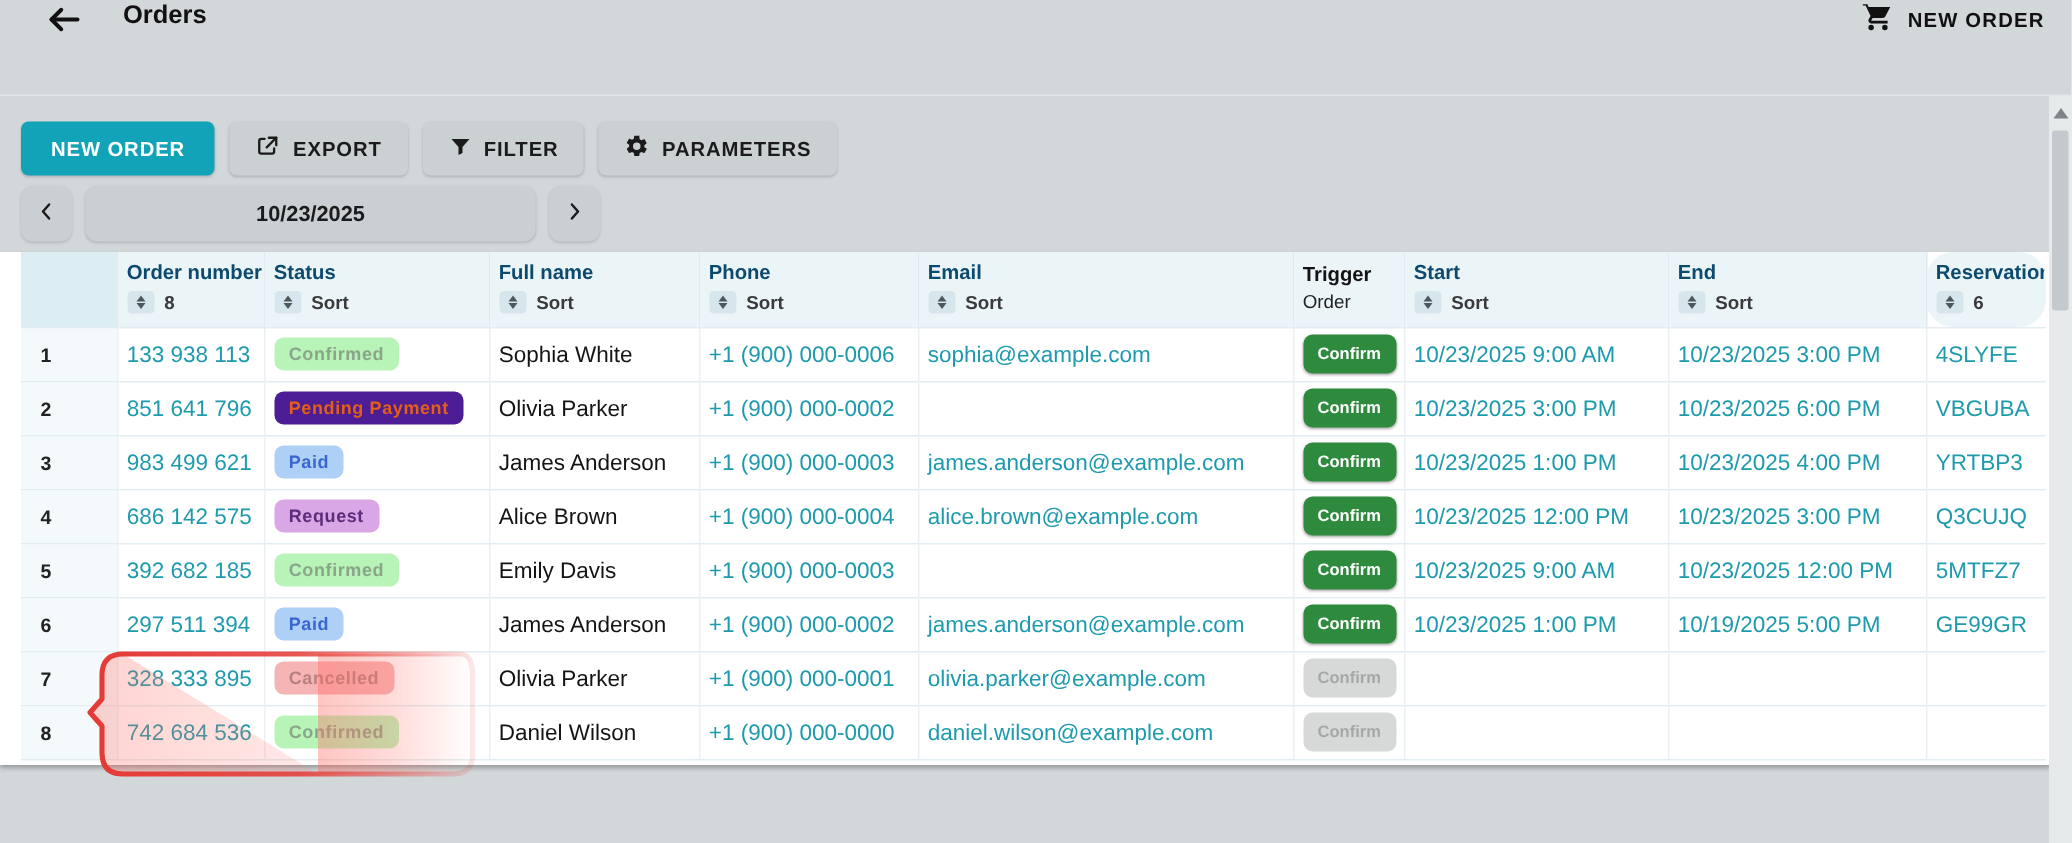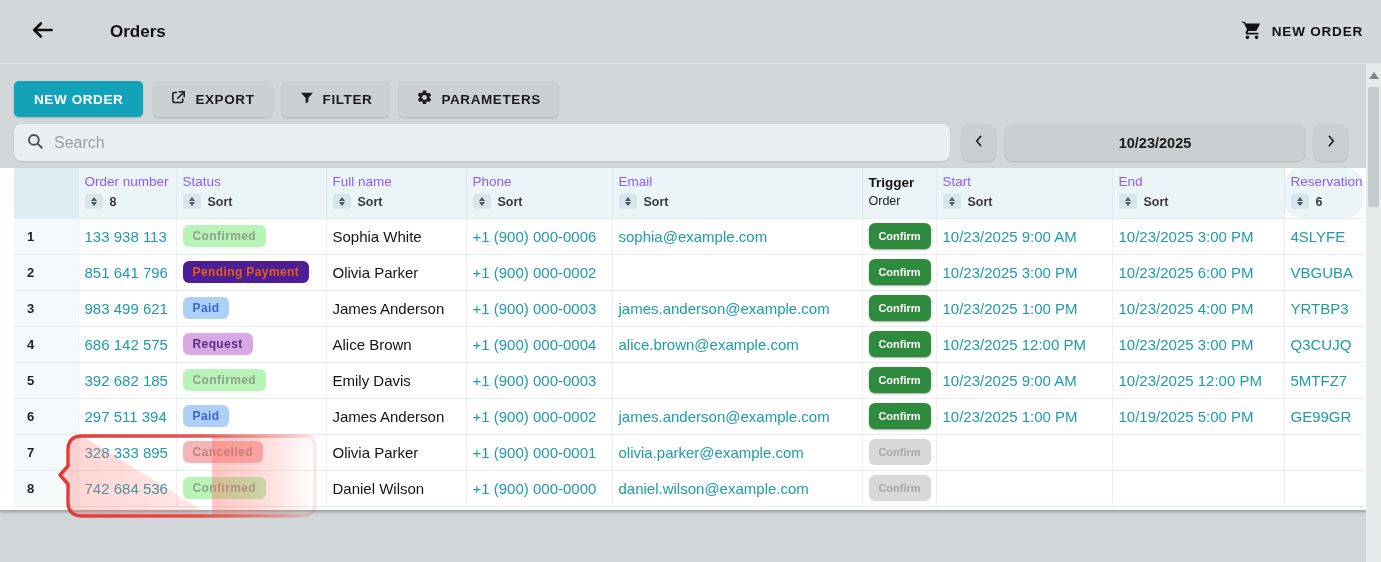--- a/index.html
+++ b/index.html
@@ -6,22 +6,22 @@
   html,body { width:1381px; height:562px; overflow:hidden; }
   body {
     font-family:"Liberation Sans", sans-serif;
     background:#d2d7d9;
     position:relative;
     color:#141414;
   }
   
   .topbar {
     position:absolute; top:0; left:0; width:1381px; height:64px;
-    display:flex; align-items:center; padding:0 18px;
-    background:#d2d7d9; border-bottom:1px solid #e2e6e7;gap:28px;
+    display:flex; align-items:flex-start; padding:0 18px;
+    background:#d2d7d9; border-bottom:1px solid #e2e6e7;
   }
   .back-btn { width:30px; height:30px; display:flex; align-items:center; justify-content:center; cursor:pointer; margin-left:10px; }
   .page-title { font-size:17px; font-weight:bold; margin-left:24px; color:#111; }
   .topbar-right { margin-left:auto; display:flex; align-items:center; gap:9px; cursor:pointer; }
   .topbar-right .lbl { font-size:13.5px; font-weight:bold; letter-spacing:0.8px; color:#111; }
   
   .toolbar { position:absolute; top:81px; left:14px; display:flex; gap:10px; }
   .btn {
     height:36px; border:none; border-radius:5px; cursor:pointer;
     display:inline-flex; align-items:center; gap:8px;
@@ -59,21 +59,21 @@
     position:absolute; top:168px; left:0; width:1367px; height:342px;
     background:#fff; box-shadow:0 2px 3px rgba(0,0,0,0.28);
   }
   table { border-collapse:collapse; table-layout:fixed; width:1350px; margin-left:14px; }
   th, td { overflow:hidden; white-space:nowrap; border-bottom:1px solid #e3edf1; }
   th { height:50px; background:#ebf5f8; text-align:left; vertical-align:middle; padding:4px 6px 6px 6px; border-right:1px solid #ddeaef; }
   th.num-col { background:#dceef4; }
   td { height:36px; font-size:15px; padding:0 6px; border-right:1px solid #eaf2f5; }
   td.num-cell { background:#f4fafb; font-size:13px; font-weight:bold; padding-left:13px; color:#222; }
   th:last-child, td:last-child { border-right:none;border-radius:18px; }
-  .h-label { font-size:13.5px; font-weight:normal; color:#8b5cf6; }
+  .h-label { font-size:13.5px; font-weight:bold; color:#0c4a6e; }
   .h-sort { display:flex; align-items:center; margin-top:5px; font-size:12.5px; color:#3a3a3a; cursor:pointer; }
   .sort-box {
     width:18px; height:15px; background:#d7e6ec; border-radius:3px;
     display:inline-flex; flex-direction:column; align-items:center; justify-content:center; gap:1px; margin-right:7px;
   }
   .tri-up { width:0; height:0; border-left:3.5px solid transparent; border-right:3.5px solid transparent; border-bottom:4px solid #4c585c; }
   .tri-down { width:0; height:0; border-left:3.5px solid transparent; border-right:3.5px solid transparent; border-top:4px solid #4c585c; }
   th.trigger-col { text-align:left; }
   .trigger-top { font-size:13.5px; font-weight:bold; }
   .trigger-sub { font-size:12.5px; font-weight:normal; margin-top:4px; color:#222; }
@@ -154,29 +154,20 @@
     <span>
       <svg width="17" height="17" viewBox="0 0 24 24" fill="#1b1b1b">
         <path d="M19.14,12.94a7.43,7.43,0,0,0,.06-.94,7.43,7.43,0,0,0-.06-.94l2.03-1.58a.5.5,0,0,0,.12-.64l-1.92-3.32a.5.5,0,0,0-.61-.22l-2.39,1a7.28,7.28,0,0,0-1.62-.94l-.36-2.54A.5.5,0,0,0,13.9,2H10.1a.5.5,0,0,0-.49.42L9.25,5a7.28,7.28,0,0,0-1.62.94l-2.39-1a.5.5,0,0,0-.61.22L2.71,8.44a.5.5,0,0,0,.12.64l2.03,1.58a7.43,7.43,0,0,0-.06.94,7.43,7.43,0,0,0,.06.94L2.83,14.12a.5.5,0,0,0-.12.64l1.92,3.32a.5.5,0,0,0,.61.22l2.39-1a7.28,7.28,0,0,0,1.62.94l.36,2.54a.5.5,0,0,0,.49.42h3.8a.5.5,0,0,0,.49-.42l.36-2.54a7.28,7.28,0,0,0,1.62-.94l2.39,1a.5.5,0,0,0,.61-.22l1.92-3.32a.5.5,0,0,0-.12-.64ZM12,15.5A3.5,3.5,0,1,1,15.5,12,3.5,3.5,0,0,1,12,15.5Z"></path>
       </svg>
     </span>
     <span>PARAMETERS</span>
   </button>
 </div>
 
 <div class="search-row">
-  <div class="search-box">
-    <span>
-      <svg width="18" height="18" viewBox="0 0 24 24" fill="none" stroke="#4a4f52" stroke-width="2.6" stroke-linecap="round">
-        <circle cx="10.5" cy="10.5" r="6.5"></circle>
-        <line x1="15.5" y1="15.5" x2="21" y2="21"></line>
-      </svg>
-    </span>
-    <input type="text" placeholder="Search" style="">
-  </div>
   <button class="nav-btn">
     <span>
       <svg width="14" height="14" viewBox="0 0 24 24" fill="none" stroke="#1b1b1b" stroke-width="2.8" stroke-linecap="round" stroke-linejoin="round">
         <polyline points="15,4 8,12 15,20"></polyline>
       </svg>
     </span>
   </button>
   <button class="date-btn">10/23/2025</button>
   <button class="nav-btn">
     <span>

